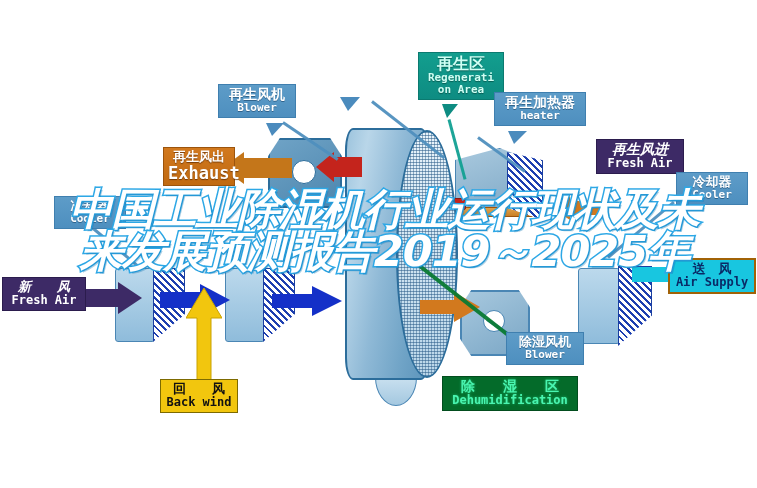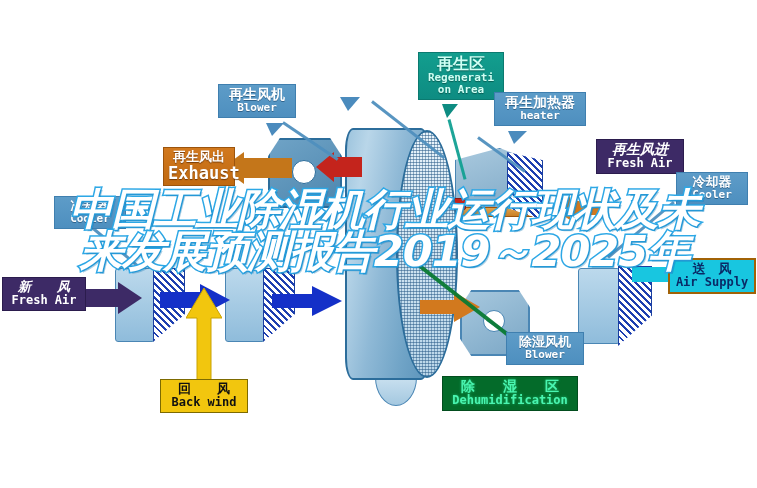--- a/index.html
+++ b/index.html
@@ -301,21 +301,21 @@
   <div class="label orange" style="left:163px;top:147px;width:72px;">
     <span class="cn" style="font-size:13px;">再生风出</span>
     <span class="en" style="font-size:17px;">Exhaust</span>
   </div>
 
   <div class="label purple" style="left:2px;top:277px;width:84px;">
     <span class="cn" style="font-size:13px;font-style:italic;">新　　风</span>
     <span class="en" style="font-size:12px;">Fresh Air</span>
   </div>
 
-  <div class="label yellow" style="left:160px;top:379px;width:88px;">
+  <div class="label yellow" style="left:160px;top:379px;width:78px;">
     <span class="cn" style="font-size:13px;">回　　风</span>
     <span class="en" style="font-size:12px;">Back wind</span>
   </div>
 
   <div class="label cyan" style="left:668px;top:258px;width:88px;">
     <span class="cn" style="font-size:13px;">送　风</span>
     <span class="en" style="font-size:12px;">Air Supply</span>
   </div>
 
   <div class="label steel" style="left:506px;top:332px;width:78px;">

